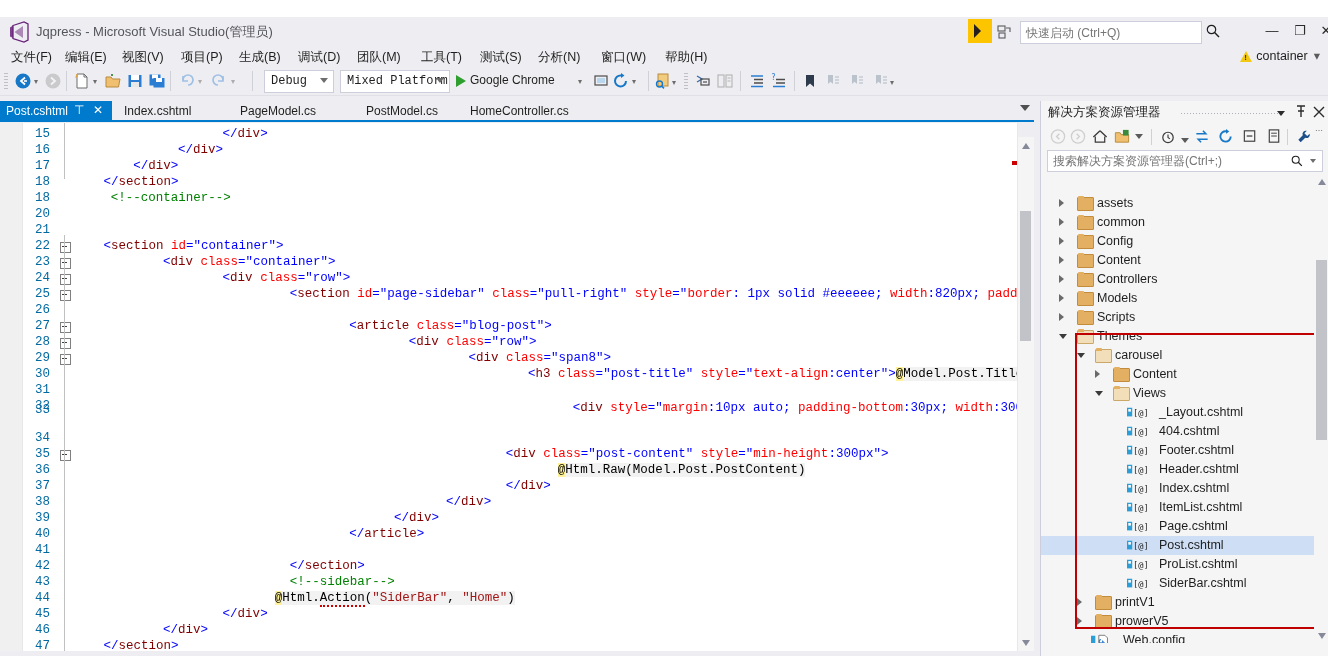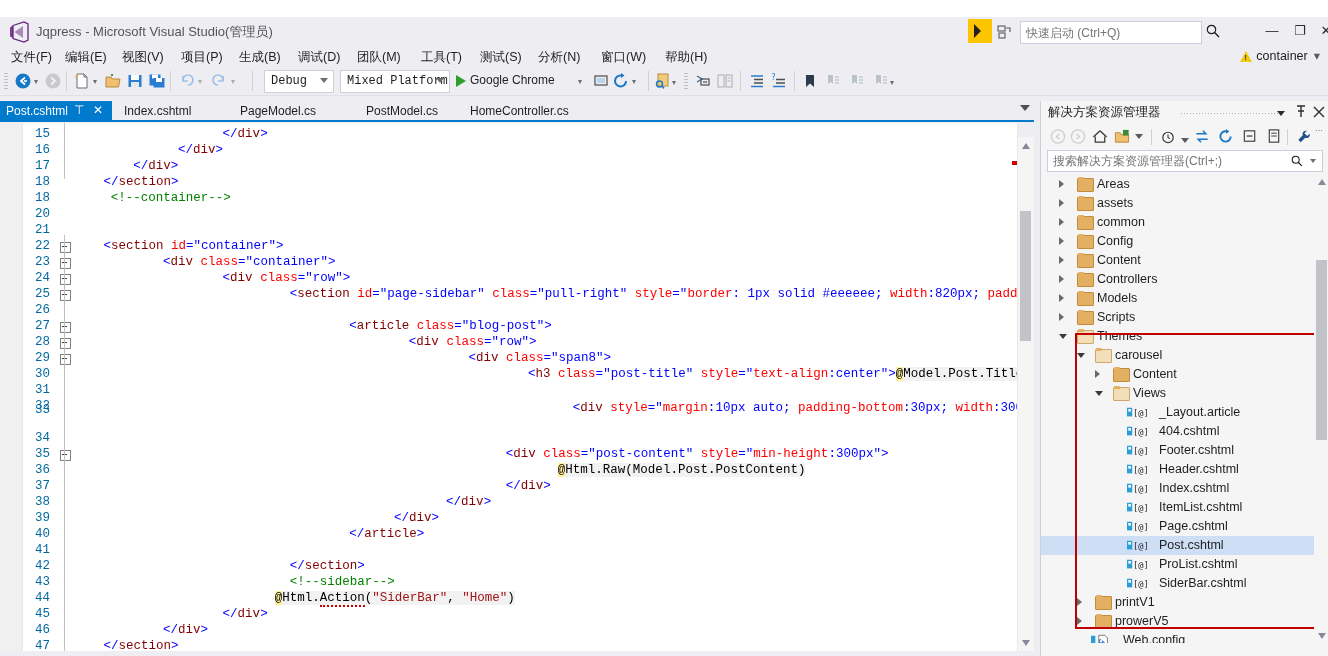--- a/index.html
+++ b/index.html
@@ -525,27 +525,20 @@
     <div class="se-search">
       <div class="sp">搜索解决方案资源管理器(Ctrl+;)</div>
       <svg class="mg" viewBox="0 0 16 16" width="14" height="14">
         <circle cx="6.5" cy="6.5" r="4" fill="none" stroke="#1e1e1e" stroke-width="1.2"></circle>
         <line x1="9.4" y1="9.4" x2="13.5" y2="13.5" stroke="#1e1e1e" stroke-width="1.4"></line>
       </svg>
       <div class="mgcar"></div>
     </div>
 
     <div class="tree" id="tree">
-        <div class="trow" style="top: 0px;">
-          <span class="tw" style="left:18px">
-            <span class="twc" style="display:block"></span>
-          </span>
-          <span class="folder" style="left:36px"></span>
-          <span class="tlabel2" style="left:56px">Areas</span>
-        </div>
         <div class="trow" style="top: 19px;">
           <span class="tw" style="left:18px">
             <span class="twc" style="display:block"></span>
           </span>
           <span class="folder" style="left:36px"></span>
           <span class="tlabel2" style="left:56px">assets</span>
         </div>
         <div class="trow" style="top: 38px;">
           <span class="tw" style="left:18px">
             <span class="twc" style="display:block"></span>
@@ -615,21 +608,21 @@
           </span>
           <span class="folder open" style="left:72px"></span>
           <span class="tlabel2" style="left:92px">Views</span>
         </div>
         <div class="trow" style="top: 228px;">
           <span class="cshtml-ic" style="left:86px"><svg viewBox="0 0 30 14" width="26" height="13">
               <rect x="0" y="1.5" width="6" height="10" fill="#2b9ed8"></rect>
               <rect x="1.5" y="3" width="3" height="3" fill="#fff"></rect>
               <text x="7" y="11" font-size="10" fill="#1e1e1e" font-family="monospace">[@]</text>
             </svg></span>
-          <span class="tlabel2" style="left:118px">_Layout.article</span>
+          <span class="tlabel2" style="left:118px">_Layout.cshtml</span>
         </div>
         <div class="trow" style="top: 247px;">
           <span class="cshtml-ic" style="left:86px"><svg viewBox="0 0 30 14" width="26" height="13">
               <rect x="0" y="1.5" width="6" height="10" fill="#2b9ed8"></rect>
               <rect x="1.5" y="3" width="3" height="3" fill="#fff"></rect>
               <text x="7" y="11" font-size="10" fill="#1e1e1e" font-family="monospace">[@]</text>
             </svg></span>
           <span class="tlabel2" style="left:118px">404.cshtml</span>
         </div>
         <div class="trow" style="top: 266px;">

